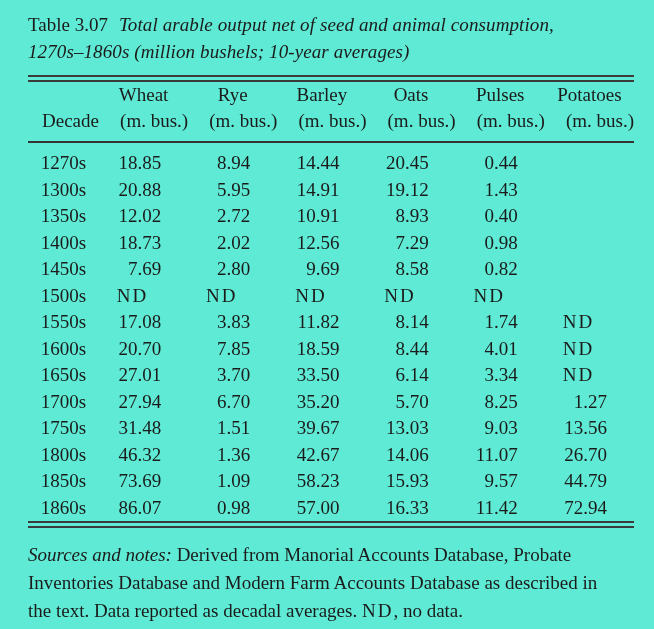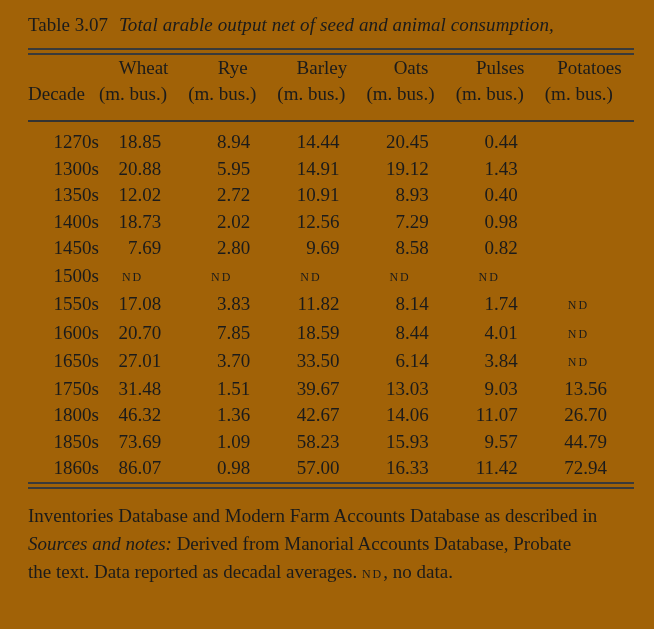--- a/index.html
+++ b/index.html
@@ -1,21 +1,21 @@
 <!DOCTYPE html>
 <html><head>
 <meta charset="utf-8">
 <style>
   * { margin: 0; padding: 0; box-sizing: border-box; }
   html, body { background: #ffffff; }
   .page {
     position: relative;
     width: 654px;
     height: 629px;
-    background: #a16207;
+    background: #5eead4;
     color: #1b1b1b;
     font-family: "Liberation Serif", "DejaVu Serif", serif;
     padding: 11px 20px 0 28px;
     overflow: hidden;
   }
   
   .title {
     font-size: 19px;
     line-height: 27px;
   }
@@ -43,53 +43,54 @@
     white-space: nowrap;
     overflow: visible;
   }
   thead tr.names th {
     padding-top: 0;
     line-height: 26px;
     text-align: center;
   }
   thead tr.units th {
     line-height: 26px;
-    padding-bottom: 13px;
-    text-align: left;
+    padding-bottom: 7px;
+    text-align: right;
     border-bottom: 2px solid #333333;
   }
-  thead th.c0, tbody td.c0 { text-align: right; }
+  thead th.c0, tbody td.c0 { text-align: center; }
   .c0 { width: 71px; }
   tbody td {
     height: 26.5px;
     line-height: 26.5px;
   }
   tbody tr:first-child td { padding-top: 7px; }
   td.num { text-align: right; padding-right: 27px; }
   td.nd-cell { text-align: center; padding-right: 22px; }
   .nd {
-    font-size: 12px;
+    font-size: 19px;
     letter-spacing: 2px;
   }
   
   .notes {
     margin-top: 13px;
     font-size: 19px;
     line-height: 28px;
   }
   .notes .nline { display: block; }
   .notes em { font-style: italic; }
 </style>
 </head>
 <body>
 
 <div class="page">
 
   <p class="title">
     <span class="tnum">Table 3.07</span><em>Total arable output net of seed and animal consumption,</em><br>
+    <em>1270s–1860s (million bushels; 10-year averages)</em>
   </p>
 
   <div class="rule-double rule-top"></div>
 
   <table class="data">
     <thead>
       <tr class="names">
           <th class="c0"></th>
           <th class="num-col">Wheat</th>
           <th class="num-col">Rye</th>
@@ -180,22 +181,31 @@
           <td class="num">8.44</td>
           <td class="num">4.01</td>
           <td class="nd-cell"><span class="nd">ND</span></td>
         </tr>
         <tr>
           <td class="c0">1650s</td>
           <td class="num">27.01</td>
           <td class="num">3.70</td>
           <td class="num">33.50</td>
           <td class="num">6.14</td>
-          <td class="num">3.84</td>
-          <td class="nd-cell"><span class="nd">ND</span></td>
+          <td class="num">3.34</td>
+          <td class="nd-cell"><span class="nd">ND</span></td>
+        </tr>
+        <tr>
+          <td class="c0">1700s</td>
+          <td class="num">27.94</td>
+          <td class="num">6.70</td>
+          <td class="num">35.20</td>
+          <td class="num">5.70</td>
+          <td class="num">8.25</td>
+          <td class="num">1.27</td>
         </tr>
         <tr>
           <td class="c0">1750s</td>
           <td class="num">31.48</td>
           <td class="num">1.51</td>
           <td class="num">39.67</td>
           <td class="num">13.03</td>
           <td class="num">9.03</td>
           <td class="num">13.56</td>
         </tr>
@@ -225,18 +235,18 @@
           <td class="num">16.33</td>
           <td class="num">11.42</td>
           <td class="num">72.94</td>
         </tr>
       </tbody>
   </table>
 
   <div class="rule-double"></div>
 
   <p class="notes">
+    <span class="nline"><em>Sources and notes:</em><span> Derived from Manorial Accounts Database, Probate</span></span>
     <span class="nline">Inventories Database and Modern Farm Accounts Database as described in</span>
-    <span class="nline"><em>Sources and notes:</em><span> Derived from Manorial Accounts Database, Probate</span></span>
     <span class="nline"><span>the text. Data reported as decadal averages. </span><span class="nd">ND</span><span>, no data.</span></span>
   </p>
 
 </div>
 
 </body></html>

